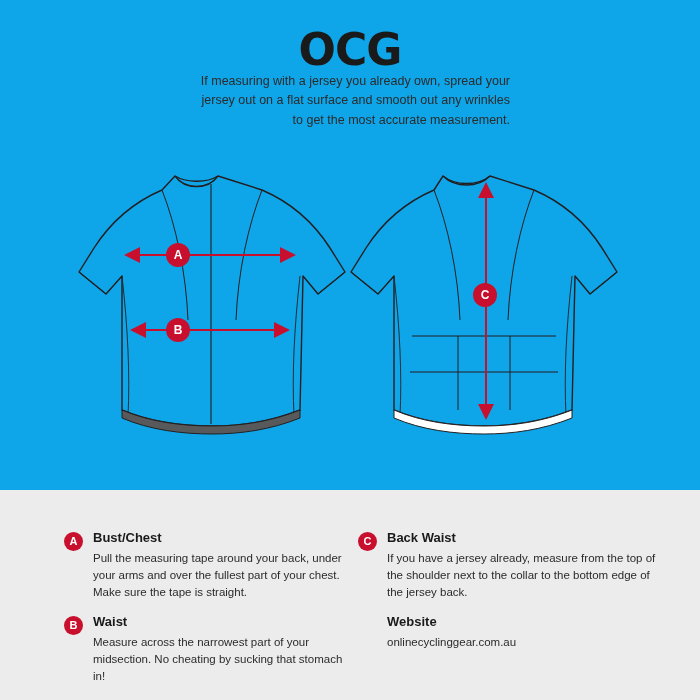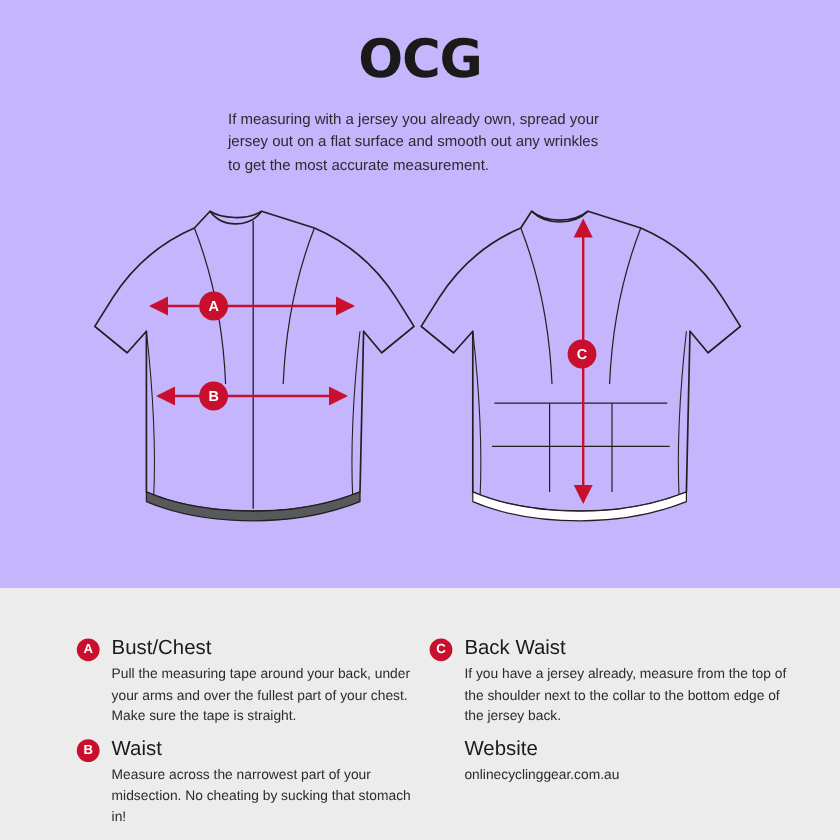--- a/index.html
+++ b/index.html
@@ -10,41 +10,41 @@
     width: 700px;
     height: 700px;
     font-family: "Liberation Sans", sans-serif;
     background: #ffffff;
     overflow: hidden;
   }
   .page {
     position: relative;
     width: 700px;
     height: 528px;
-    background: #c4b5fd;
+    background: #0ea5e9;
   }
   
   .logo {
     position: absolute;
     top: 24px;
     left: 0;
     width: 700px;
     text-align: center;
     font-family: "DejaVu Sans", sans-serif;
     font-weight: bold;
     font-size: 44px;
     letter-spacing: -1px;
     color: #1a1a1a;
   }
   .intro {
     position: absolute;
-    top: 90px;
+    top: 72px;
     left: 190px;
     width: 320px;
-    text-align: left;
+    text-align: right;
     font-size: 12.5px;
     line-height: 1.55;
     color: #2b2b2b;
   }
   
   .illustration {
     position: absolute;
     top: 160px;
     left: 0;
     width: 700px;
@@ -88,22 +88,22 @@
     border-radius: 50%;
     background: #c8102e;
     color: #fff;
     font-size: 11px;
     font-weight: bold;
     line-height: 19px;
     text-align: center;
   }
   .entry .e-title {
     margin-left: 29px;
-    font-size: 17px;
-    font-weight: normal;
+    font-size: 13px;
+    font-weight: bold;
     color: #1a1a1a;
     line-height: 1.2;
   }
   .entry .e-body {
     margin-left: 29px;
     margin-top: 4px;
     font-size: 11.5px;
     line-height: 1.5;
     color: #2b2b2b;
   }

